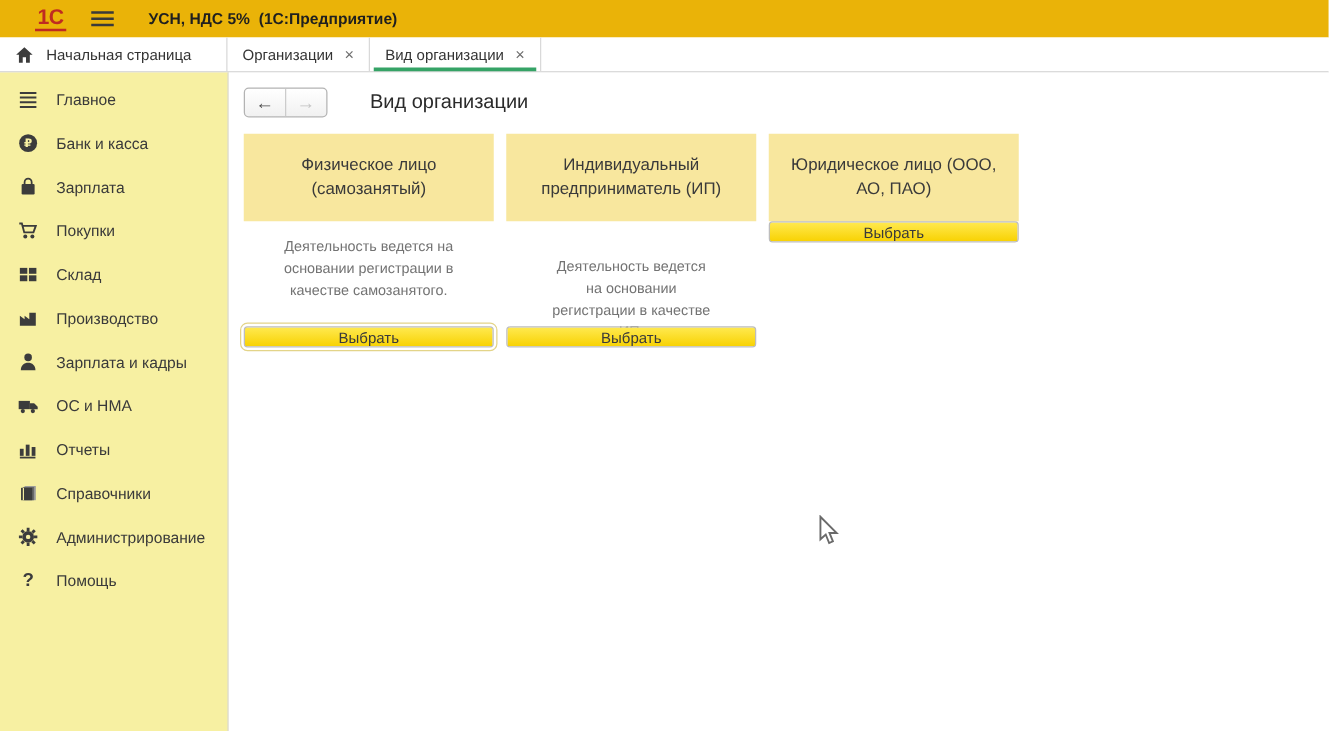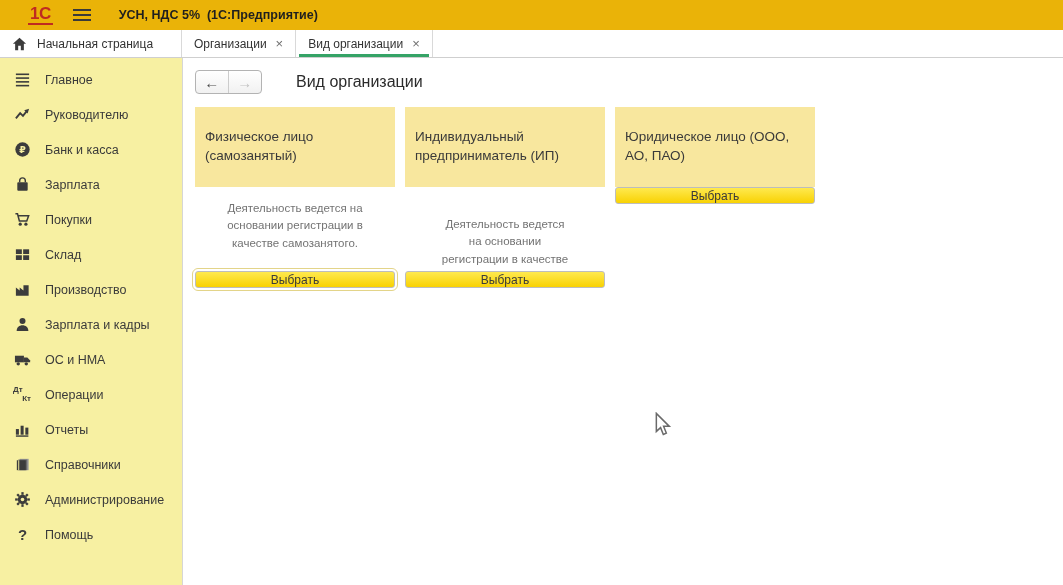--- a/index.html
+++ b/index.html
@@ -83,23 +83,23 @@
     width: 33px; display: flex; align-items: center; justify-content: center;
     font-size: 15px; font-weight: bold; cursor: pointer;
   }
   .nav-btn.back { border-right: 1px solid #cccccc; color: #4a4a4a; }
   .nav-btn.forward { color: #c3c3c3; }
   .page-title { margin-left: 34px; font-size: 16px; color: #2b2b2b; }
 
   .cards { display: flex; gap: 10px; margin-top: 13px; }
   .card { width: 200px; display: flex; flex-direction: column; }
   .card-header {
-    height: 80px; background: #f8e79e;
+    height: 70px; background: #f8e79e;
     display: flex; align-items: center; justify-content: center;
-    text-align: left; font-size: 13.5px; color: #3a3a3a;
+    text-align: center; font-size: 13.5px; color: #3a3a3a;
     line-height: 1.4; padding: 0 10px;
   }
   .card-desc {
     height: 84px; padding: 13px 14px 0 14px; text-align: center;
     font-size: 11.5px; color: #737373; line-height: 1.5;
   }
   .card-desc .desc-narrow { max-width: 128px; margin: 16px auto; }
   .select-btn {
     height: 17px; width: 100%;
     border: 1px solid #bdbdbd; border-radius: 3px;
@@ -157,29 +157,20 @@
             <line x1="2" y1="3.5" x2="16" y2="3.5"></line>
               <line x1="2" y1="7.5" x2="16" y2="7.5"></line>
             <line x1="2" y1="11.5" x2="16" y2="11.5"></line>
               <line x1="2" y1="15.5" x2="16" y2="15.5"></line>
           </g>
         </svg>
       </span>
       <span class="side-label">Главное</span>
     </div>
 
-    <div class="side-item">
-      <span class="side-icon">
-        <svg width="17" height="17" viewBox="0 0 18 18">
-          <path class="ink-stroke" stroke-width="2" d="M2 13 L6.5 7.5 L9.5 10.5 L13.5 5.5"></path>
-          <polygon class="ink" points="16,3 10.8,4.4 14.4,8"></polygon>
-        </svg>
-      </span>
-      <span class="side-label">Руководителю</span>
-    </div>
 
     <div class="side-item">
       <span class="side-icon">
         <svg width="17" height="17" viewBox="0 0 18 18">
           <circle class="ink" cx="9" cy="9" r="7.6"></circle>
           <text x="9" y="12.6" text-anchor="middle" font-size="10" font-weight="bold" fill="#f7f0a2">₽</text>
         </svg>
       </span>
       <span class="side-label">Банк и касса</span>
     </div>
@@ -241,27 +232,20 @@
         <svg width="17" height="17" viewBox="0 0 18 18">
           <rect class="ink" x="1" y="5" width="9.5" height="7"></rect>
           <path class="ink" d="M10.5 7 h3.6 l3 3 v2 h-6.6 z"></path>
           <circle class="ink" cx="4.5" cy="13.6" r="1.8"></circle>
           <circle class="ink" cx="13" cy="13.6" r="1.8"></circle>
         </svg>
       </span>
       <span class="side-label">ОС и НМА</span>
     </div>
 
-    <div class="side-item">
-      <span class="side-icon dtkt">
-        <i class="dt">Дт</i>
-        <i class="kt">Кт</i>
-      </span>
-      <span class="side-label">Операции</span>
-    </div>
 
     <div class="side-item">
       <span class="side-icon">
         <svg width="17" height="17" viewBox="0 0 18 18">
           <rect class="ink" x="2" y="8.5" width="3.2" height="6"></rect>
           <rect class="ink" x="7" y="5" width="3.2" height="9.5"></rect>
           <rect class="ink" x="12" y="7" width="3.2" height="7.5"></rect>
           <rect class="ink" x="2" y="15.2" width="13.2" height="1.5"></rect>
         </svg>
       </span>

